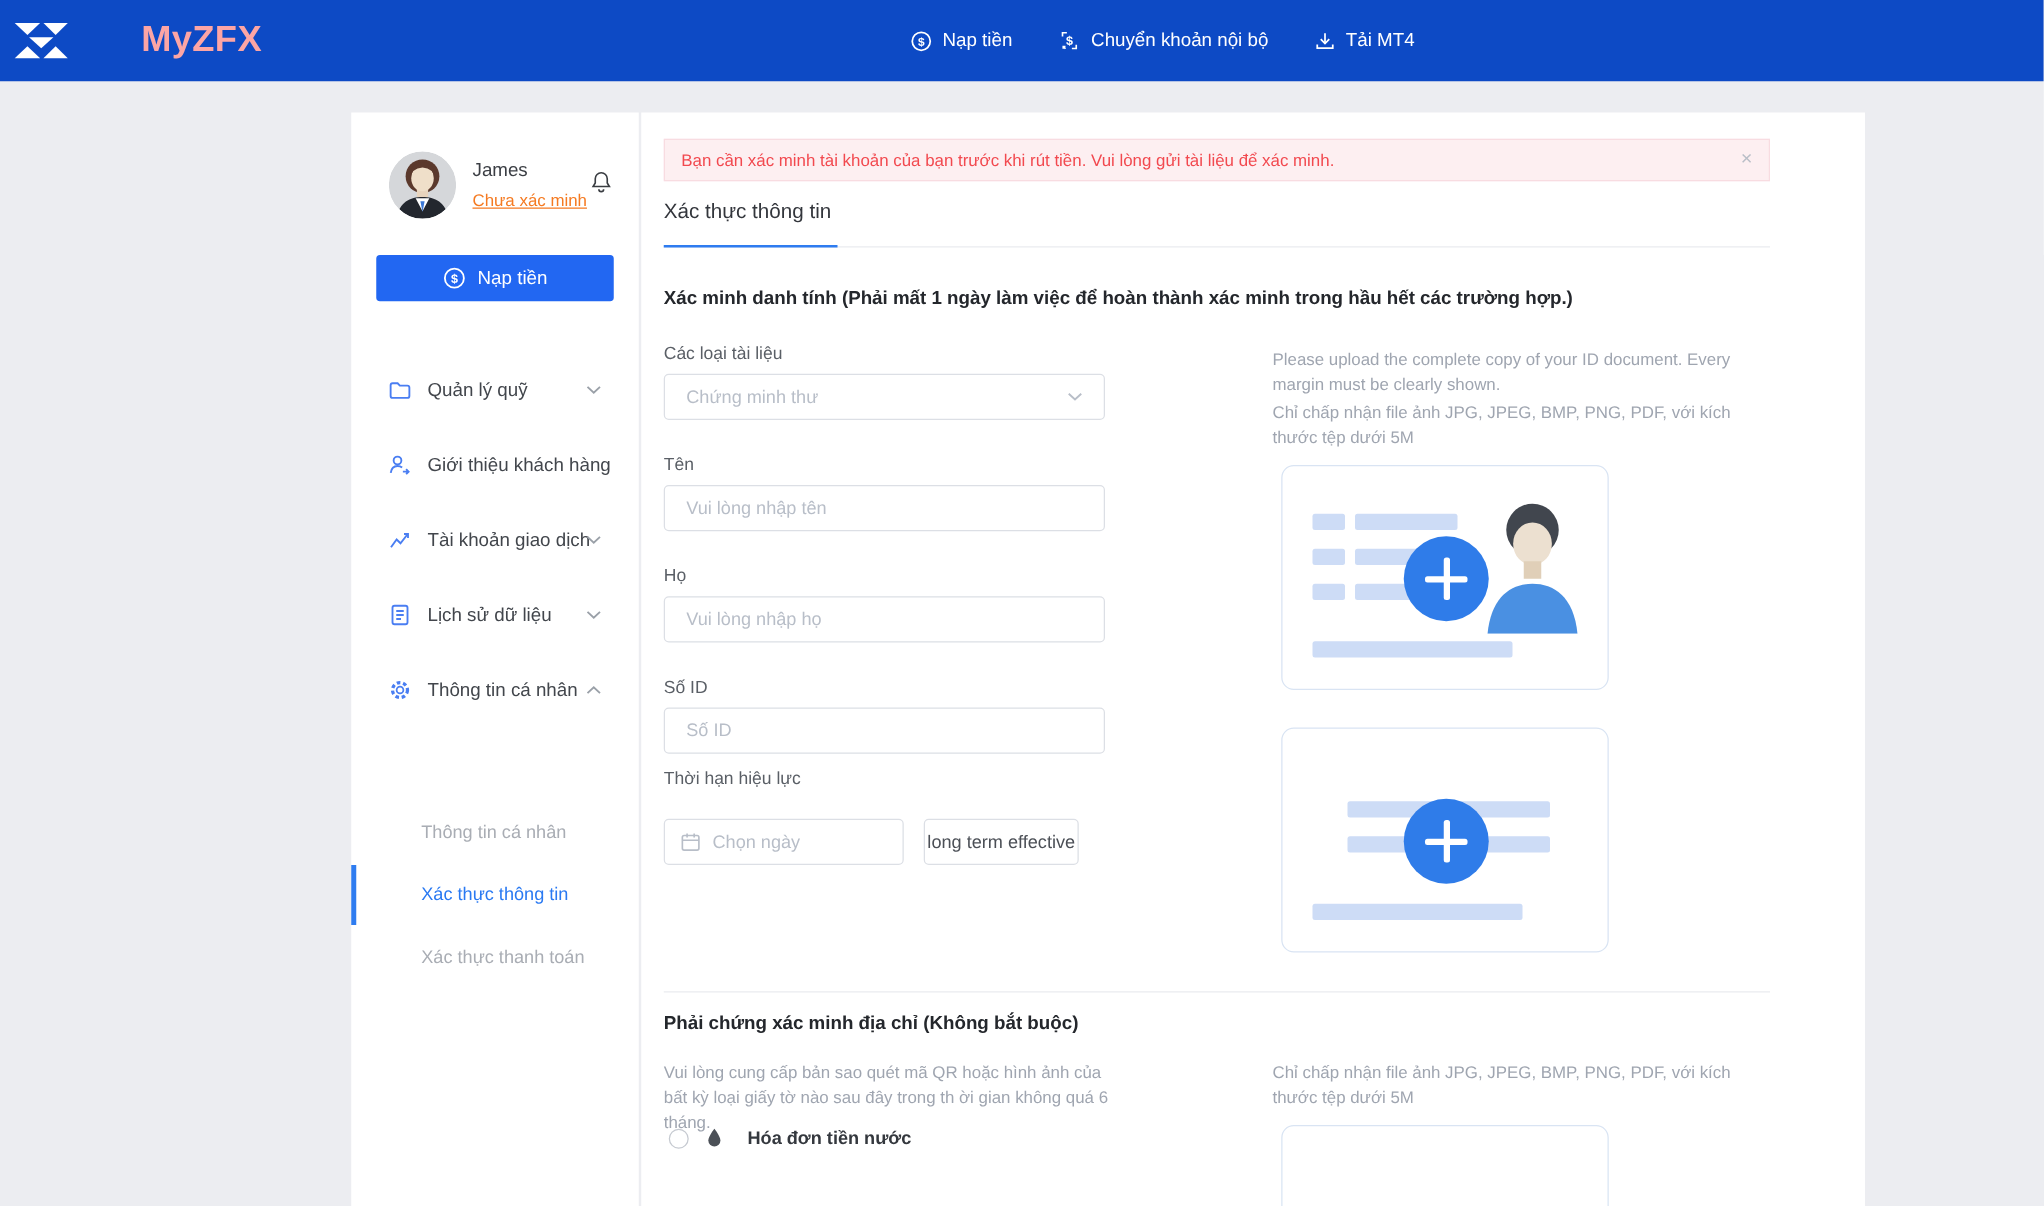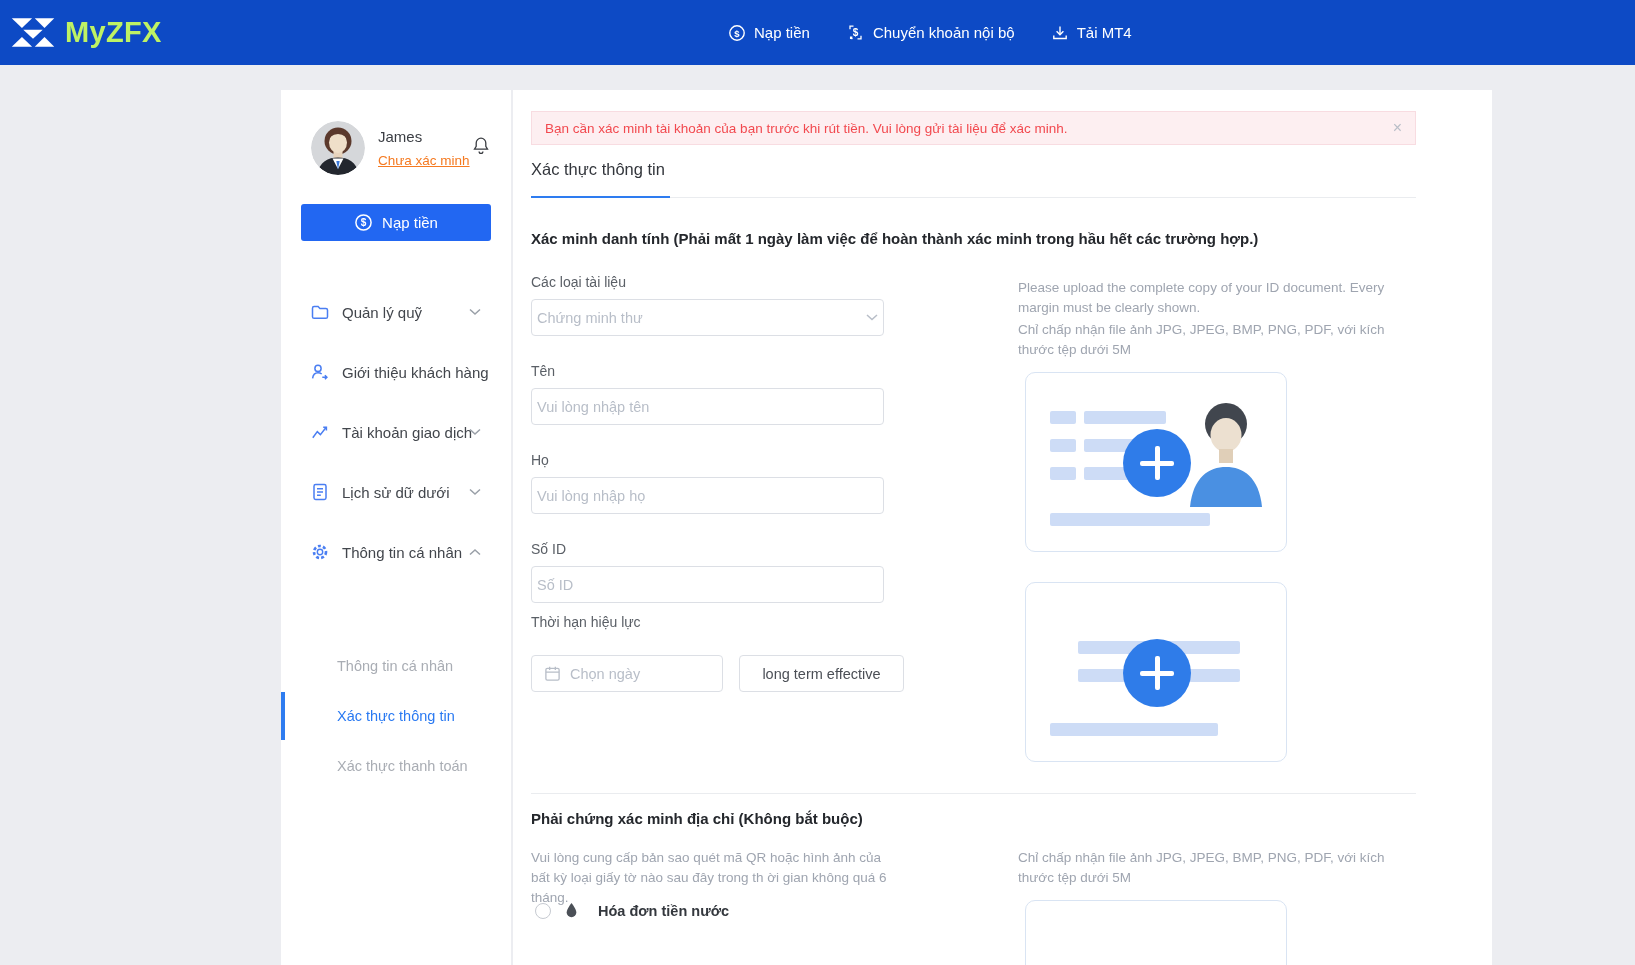--- a/index.html
+++ b/index.html
@@ -7,21 +7,21 @@
   body {
     position:relative; overflow:hidden;
     background:#ecedf1;
     font-family:"Liberation Sans","DejaVu Sans",sans-serif;
     -webkit-font-smoothing:antialiased;
   }
 
   
   .topbar { position:absolute; left:0; top:0; width:1635px; height:65px; background:#0d4ac5; z-index:5; }
   .logo-row { position:absolute; left:10px; top:0; height:65px; display:flex; align-items:center; gap:9px; }
-  .logo-text { color:#bef264; font-size:29px; font-weight:600; letter-spacing:.3px; }
+  .logo-text { color:#fca5a5; font-size:29px; font-weight:600; letter-spacing:.3px;margin-left:48px; }
   .top-menu { position:absolute; left:728px; top:0; height:65px; display:flex; align-items:center; gap:36px; }
   .top-menu-item { display:flex; align-items:center; gap:8px; color:#fff; font-size:15px; cursor:pointer; white-space:nowrap; }
 
   
   .sidebar { position:absolute; left:281px; top:90px; width:230px; height:875px; background:#fff; }
   .user-avatar { position:absolute; left:30px; top:31px; width:54px; height:54px; border-radius:50%; overflow:hidden; }
   .user-name { position:absolute; left:97px; top:38px; font-size:15px; color:#3b3e44; }
   .user-status { position:absolute; left:97px; top:63px; font-size:13.5px; color:#f57a21; text-decoration:underline; cursor:pointer; }
   .bell { position:absolute; right:20px; top:45px; cursor:pointer; }
   .deposit-btn { position:absolute; left:20px; top:114px; width:190px; height:37px; background:#2267f2; border-radius:3px; color:#fff; display:flex; align-items:center; justify-content:center; gap:9px; font-size:15px; cursor:pointer; border:none; }
@@ -38,26 +38,26 @@
   .main { position:absolute; left:513px; top:90px; width:979px; height:875px; background:#fff; overflow:hidden; }
   .alert { position:absolute; left:18px; top:21px; width:885px; height:34px; background:#fdeff1; border:1px solid #f8dce1; display:flex; align-items:center; padding:16px 13px; }
   .alert-msg { color:#f2494f; font-size:13.5px; }
   .alert-close { margin-left:auto; color:#b9bec7; font-size:16px; line-height:1; cursor:pointer; }
   .tab { position:absolute; left:18px; top:70px; font-size:16.5px; color:#33363c; cursor:pointer; }
   .tab-border { position:absolute; left:18px; top:107px; width:885px; height:1px; background:#eaecef; }
   .tab-underline { position:absolute; left:18px; top:106px; width:139px; height:2px; background:#2e7cf0; z-index:2; }
   .sec-heading { position:absolute; left:18px; top:140px; font-size:15px; font-weight:700; color:#24272c; }
 
   .f-label { position:absolute; left:18px; font-size:14px; color:#5a5f66; }
-  .f-input, .select-box { position:absolute; left:18px; width:353px; height:37px; border:1px solid #dcdfe5; border-radius:4px; background:#fff; font-size:14.5px; color:#3c4046; padding:0 5px; font-family:inherit; }
+  .f-input, .select-box { position:absolute; left:18px; width:353px; height:37px; border:1px solid #dcdfe5; border-radius:4px; background:#fff; font-size:14.5px; color:#3c4046; padding:0 17px; font-family:inherit; }
   .f-input::placeholder { color:#b8bec8; opacity:1; }
   .select-box { display:flex; align-items:center; color:#b8bec8; cursor:pointer; }
   .select-box .chev { margin-left:auto; display:flex; }
   .date-box { position:absolute; left:18px; top:565px; width:192px; height:37px; border:1px solid #dcdfe5; border-radius:4px; display:flex; align-items:center; padding:0 12px; gap:9px; color:#b8bec8; font-size:14.5px; cursor:pointer; background:#fff; }
-  .longterm-btn { position:absolute; left:226px; top:565px; width:165px; height:37px; background:#fff; border:1px solid #dcdfe5; border-radius:4px; font-size:14.5px; color:#4b4f56; display:flex; align-items:center; justify-content:center; cursor:pointer; font-family:inherit; }
+  .longterm-btn { position:absolute; left:226px; top:565px; width:124px; height:37px; background:#fff; border:1px solid #dcdfe5; border-radius:4px; font-size:14.5px; color:#4b4f56; display:flex; align-items:center; justify-content:center; cursor:pointer; font-family:inherit; }
 
   .note { position:absolute; color:#9fa5b0; font-size:13.5px; line-height:20px; }
   #noteEN { left:505px; top:188px; width:372px; }
   #noteVI { left:505px; top:230px; width:400px; }
   #noteL  { left:18px;  top:758px; width:372px; }
   #noteR  { left:505px; top:758px; width:400px; }
 
   .upload-card { position:absolute; left:512px; width:262px; height:180px; border:1px solid #d9e4f3; border-radius:10px; background:#fff; cursor:pointer; overflow:hidden; }
   #card1 { top:282px; } #card2 { top:492px; } #card3 { top:810px; height:150px; }
   .ph-line { position:absolute; background:#cddcf6; border-radius:2px; height:13px; }
@@ -201,21 +201,21 @@
           </svg>
       </span>
     </div>
     <div class="nav-item">
       <span class="ni">
         <svg width="18" height="18" viewBox="0 0 18 18" fill="none" stroke="#4a7ef2" stroke-width="1.5">
           <rect x="3" y="1.6" width="12" height="14.8" rx="1.6"></rect>
           <path d="M6 5.8 h6 M6 9 h6 M6 12.2 h3.8"></path>
         </svg>
       </span>
-      <span>Lịch sử dữ dưới</span>
+      <span>Lịch sử dữ liệu</span>
       <span class="nav-chevron">
         <svg width="12" height="7" viewBox="0 0 12 7" fill="none" stroke="#9aa0a8" stroke-width="1.5">
             <polyline points="1,1 6,5.6 11,1"></polyline>
           </svg>
       </span>
     </div>
     <div class="nav-item">
       <span class="ni">
         <svg width="18" height="18" viewBox="0 0 18 18" fill="none" stroke="#4a7ef2">
           <circle cx="9" cy="9" r="6" stroke-width="2.6" stroke-dasharray="2.9 2.2"></circle>

